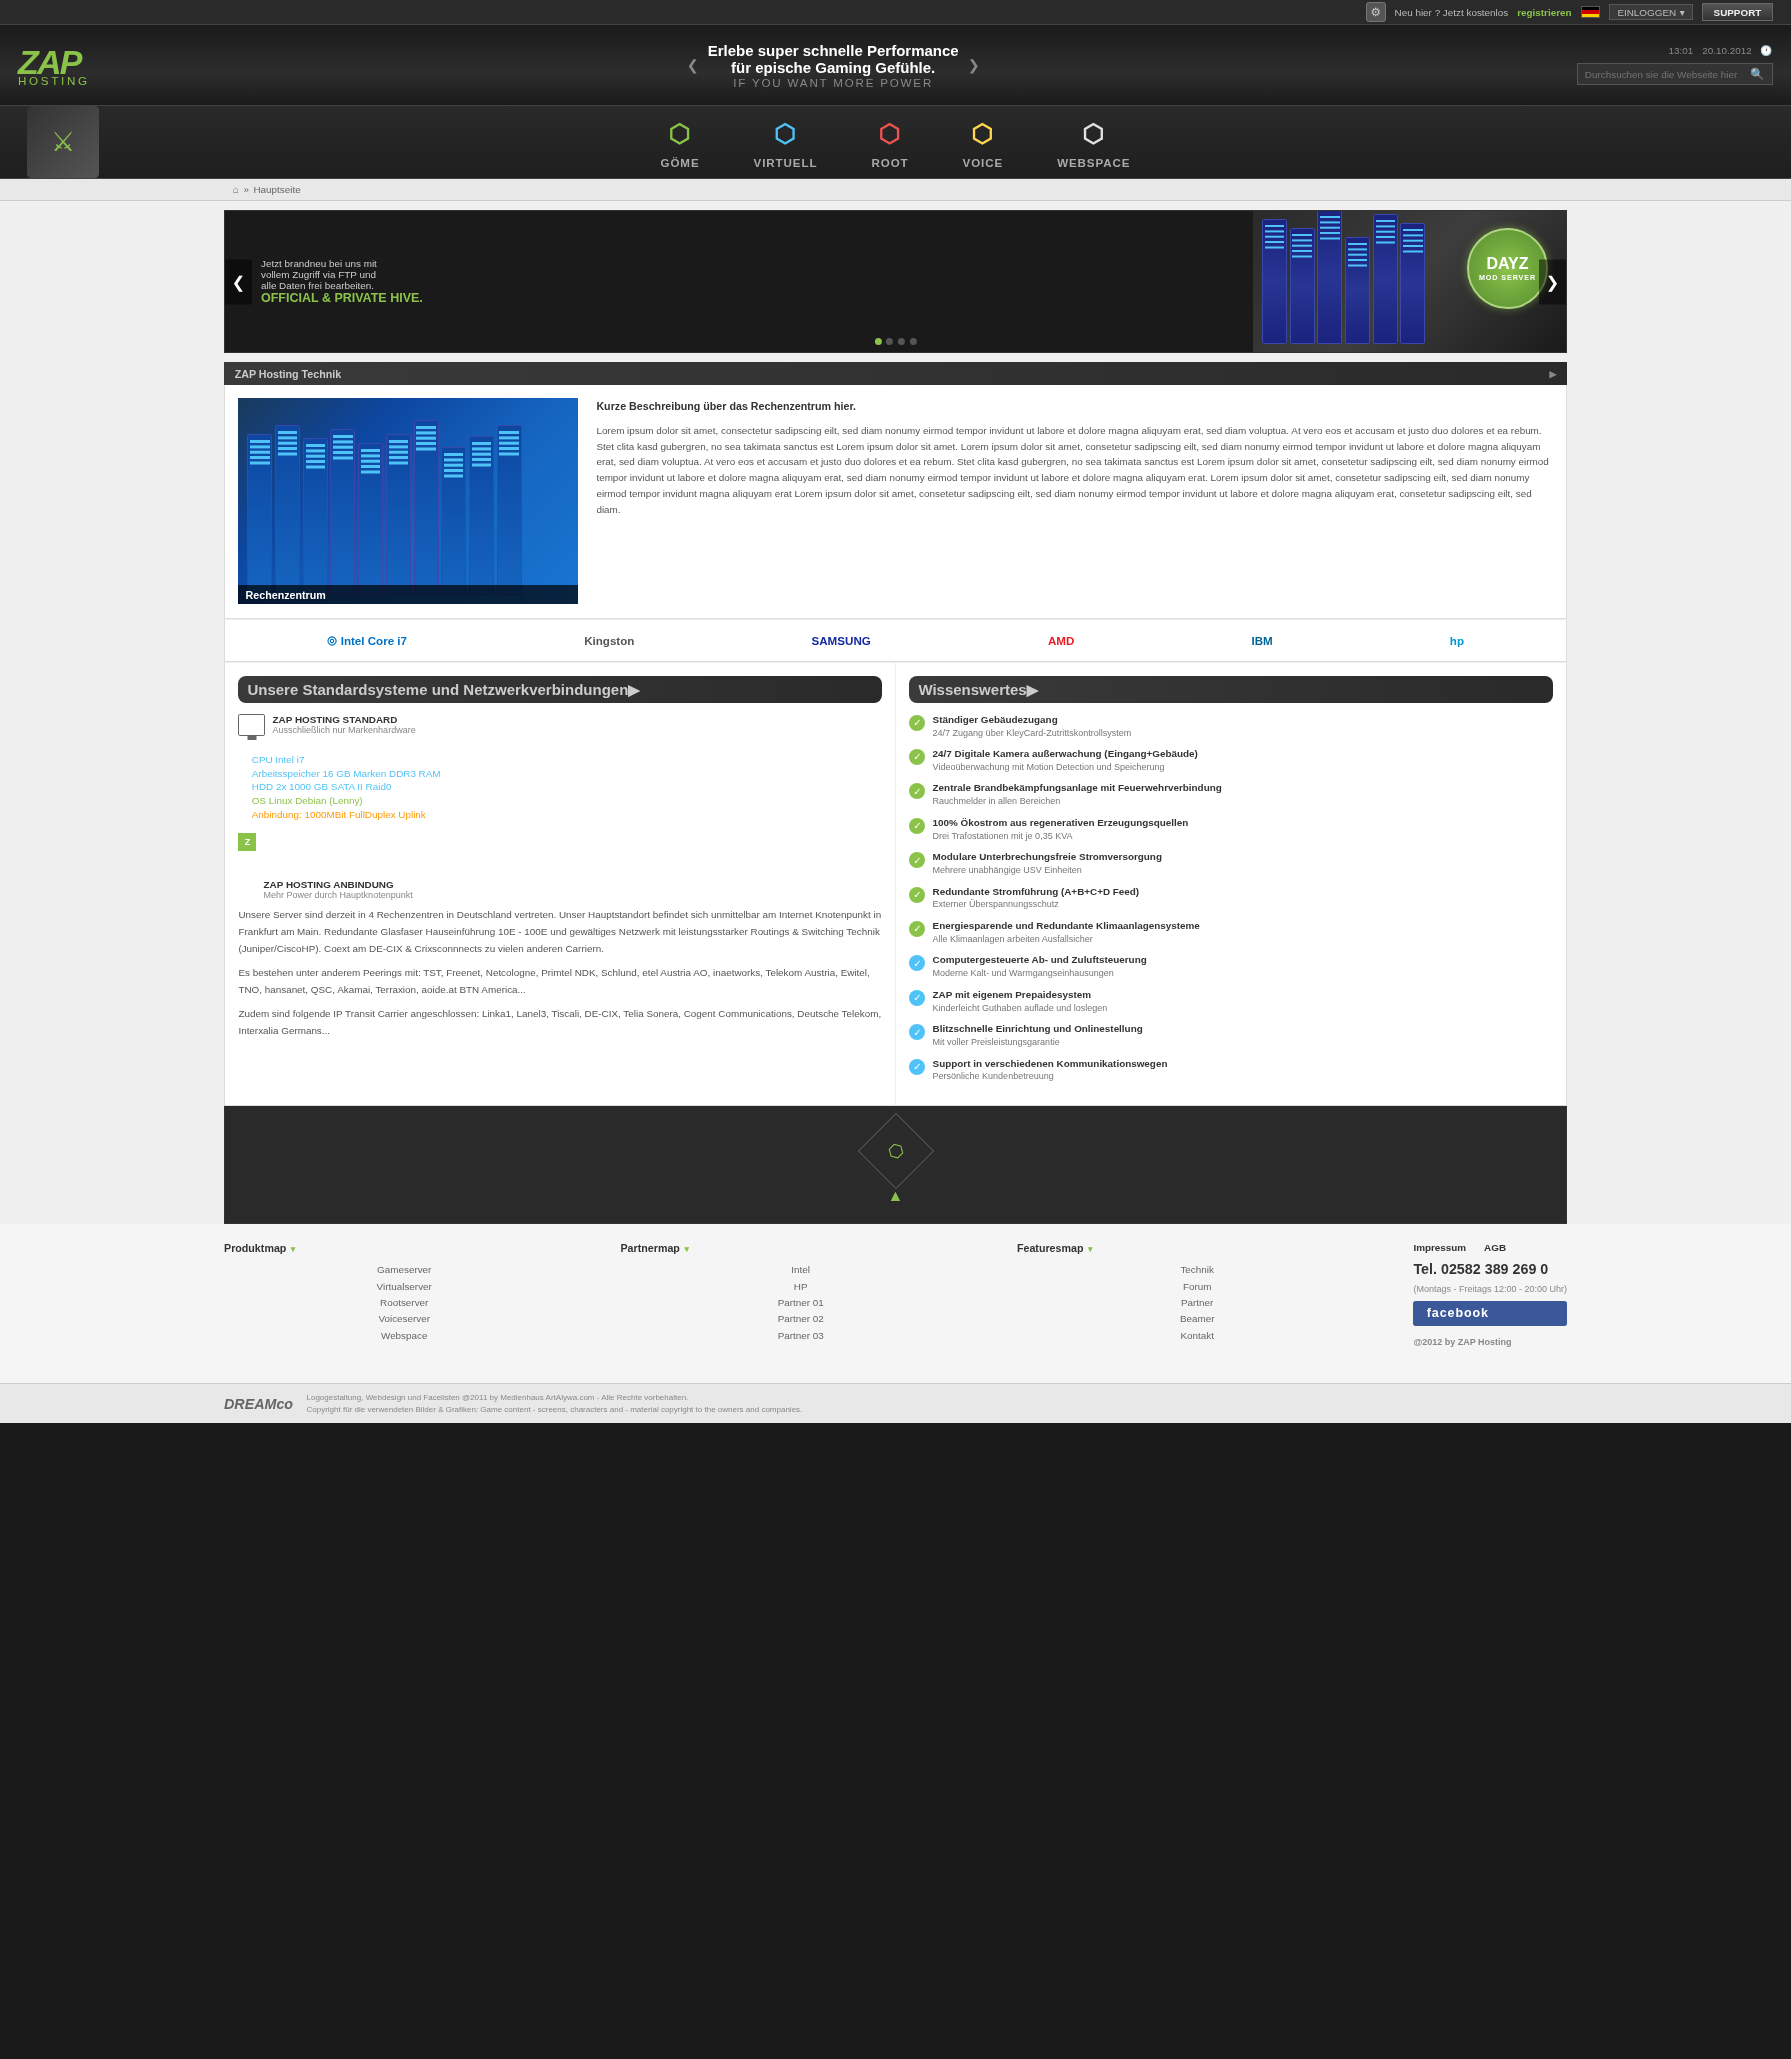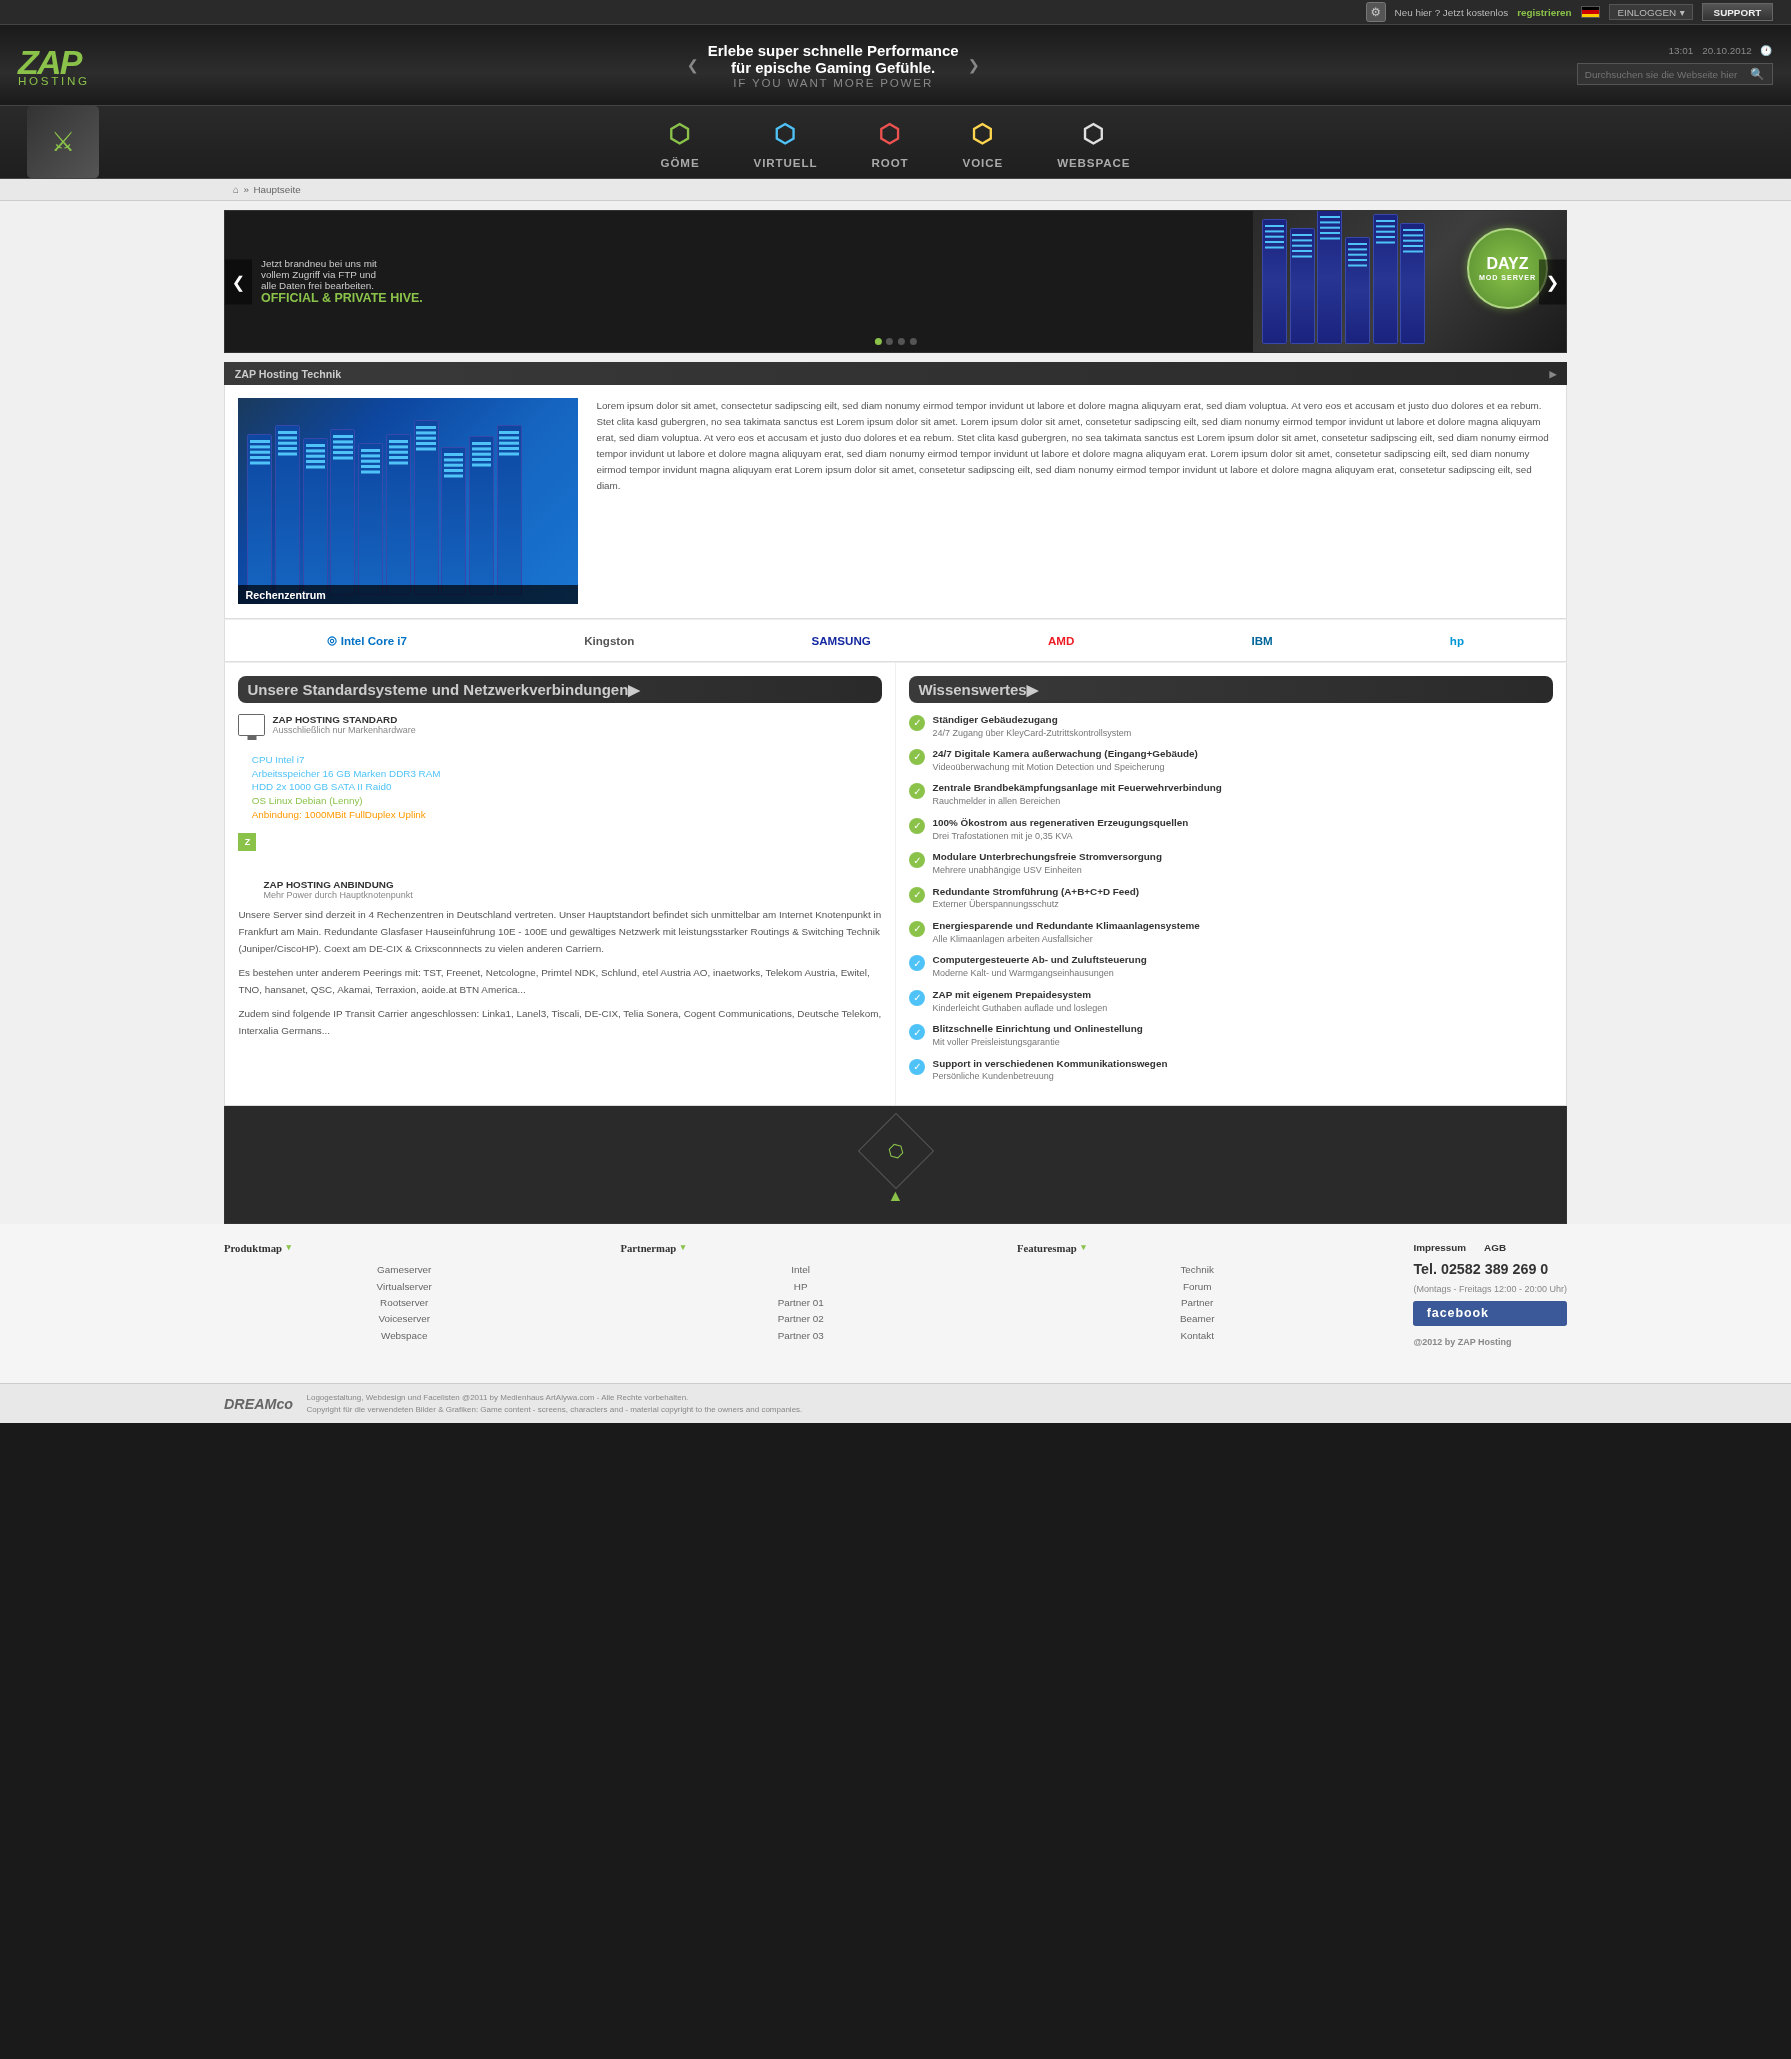--- a/index.html
+++ b/index.html
@@ -515,23 +515,22 @@
     .footer-col {
       flex: 1;
     }
     .footer-col h4 {
       font-size: 10.7px;
       color: #333;
       font-weight: bold;
       margin-bottom: 7.2px;
     }
     .footer-col-toggle {
-      display: flex; align-items: flex-start; gap: 4.5px;
+      display: flex; align-items: flex-end; gap: 4.5px;
       cursor: pointer;
-      font-family: Liberation Serif, serif;
     }
     .toggle-arrow { color: #8bc34a; font-size: 9px; }
     .footer-link {
       display: block;
       color: #666;
       font-size: 9.9px;
       padding: 2.7px 0;
       text-align: center;
       cursor: pointer;
       text-decoration: none;
@@ -723,20 +722,21 @@
         <div class="rack" style="height:152px;background:linear-gradient(180deg,#0d47a1,#1565c0)"></div>
         <div class="rack" style="height:161px;background:linear-gradient(180deg,#0d47a1,#1565c0)"></div>
         <div class="rack" style="height:175px;background:linear-gradient(180deg,#0d47a1,#1565c0)"></div>
         <div class="rack" style="height:148px;background:linear-gradient(180deg,#0d47a1,#1565c0)"></div>
         <div class="rack" style="height:159px;background:linear-gradient(180deg,#0d47a1,#1565c0)"></div>
         <div class="rack" style="height:170px;background:linear-gradient(180deg,#0d47a1,#1565c0)"></div>
       </div>
       <div class="rechenzentrum-image-label">Rechenzentrum</div>
     </div>
     <div class="rechenzentrum-text">
+      <h4>Kurze Beschreibung über das Rechenzentrum hier.</h4>
       <p>Lorem ipsum dolor sit amet, consectetur sadipscing eilt, sed diam nonumy eirmod tempor invidunt ut labore et dolore magna aliquyam erat, sed diam voluptua. At vero eos et accusam et justo duo dolores et ea rebum. Stet clita kasd gubergren, no sea takimata sanctus est Lorem ipsum dolor sit amet. Lorem ipsum dolor sit amet, consetetur sadipscing eilt, sed diam nonumy eirmod tempor invidunt ut labore et dolore magna aliquyam erat, sed diam voluptua. At vero eos et accusam et justo duo dolores et ea rebum. Stet clita kasd gubergren, no sea takimata sanctus est Lorem ipsum dolor sit amet, consetetur sadipscing eilt, sed diam nonumy eirmod tempor invidunt ut labore et dolore magna aliquyam erat, sed diam nonumy eirmod tempor invidunt ut labore et dolore magna aliquyam erat. Lorem ipsum dolor sit amet, consetetur sadipscing eilt, sed diam nonumy eirmod tempor invidunt magna aliquyam erat Lorem ipsum dolor sit amet, consetetur sadipscing eilt, sed diam nonumy eirmod tempor invidunt ut labore et dolore magna aliquyam erat, consetetur sadipscing eilt, sed diam.</p>
     </div>
   </div>
 
   <div class="brand-logos">
     <div class="brand-logo intel-logo">
       <span>◎</span>
       <span>Intel Core i7</span>
     </div>
     <div class="brand-logo">

